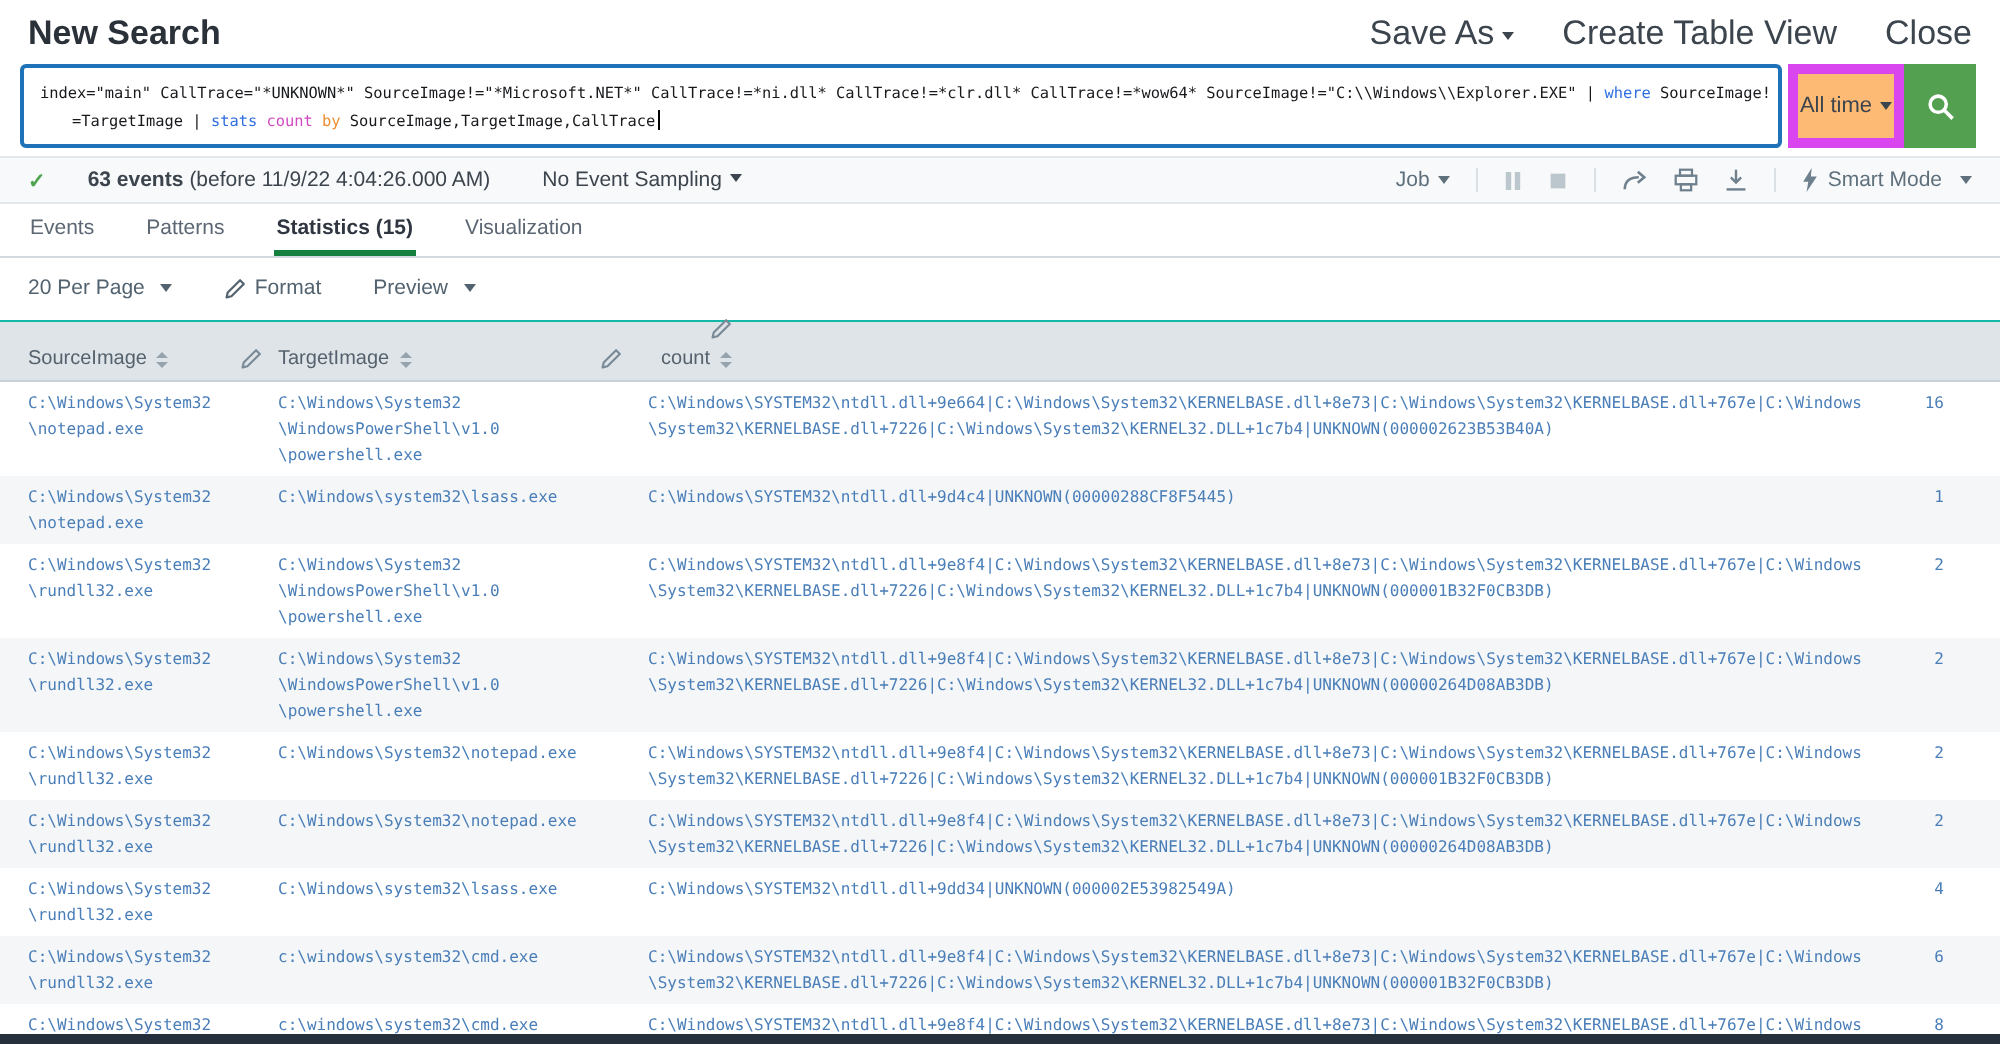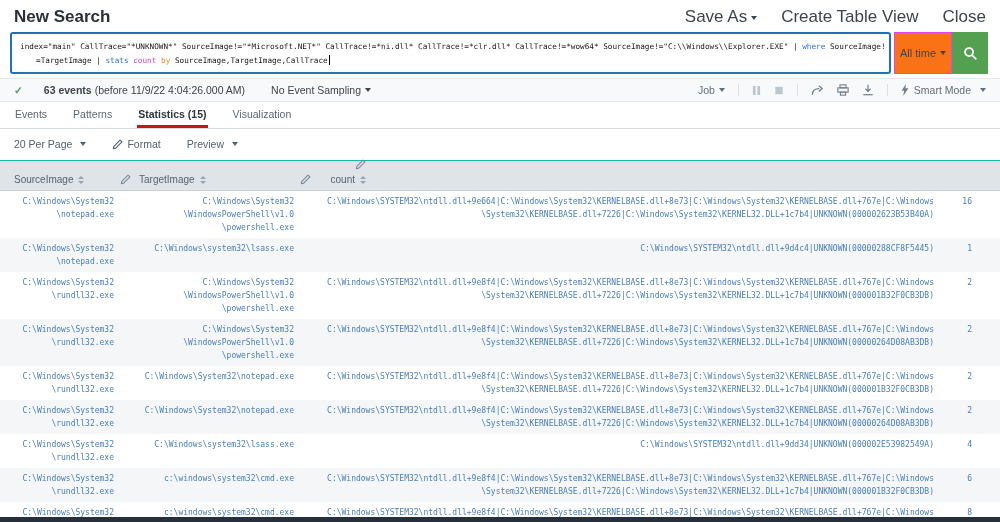--- a/index.html
+++ b/index.html
@@ -20,56 +20,56 @@
   .search-row { display:flex; align-items:stretch; margin:0 12px 0 10px; height:42px; }
   .search-box {
     flex:1; border:2px solid #1f72b8; border-radius:3px; background:#fff;
     padding:6px 4px 5px 8px; overflow:hidden;
     font-family:"DejaVu Sans Mono", monospace; font-size:7.7px; line-height:14px; color:#17191c;
   }
   .q-line { white-space:pre; }
   .q-line.indent { padding-left:16px; }
   .q-cmd { color:#2f6fe0; } .q-fn { color:#d14ac1; } .q-mod { color:#ee8d2e; }
   .cursor { display:inline-block; width:1px; height:10px; background:#000; vertical-align:-2px; margin-left:1px; }
-  .time-picker { width:58px; margin-left:3px; border:1px solid #d946ef; background:#f97316;
+  .time-picker { width:58px; margin-left:3px; border:5px solid #d946ef; background:#fdba74;
     display:flex; align-items:center; justify-content:center; font-size:11px; color:#3c444d; cursor:pointer; }
   .search-btn { width:36px; border:none; background:#53a051; display:flex; align-items:center; justify-content:center; cursor:pointer; }
   
   .status-bar { margin-top:4px; height:24px; background:#f8f9fa; border-top:1px solid #e4e8eb; border-bottom:1px solid #e4e8eb;
     display:flex; align-items:center; padding:0 14px; font-size:10.5px; color:#3c444d; }
   .check { color:#4fa44f; font-weight:700; margin-right:5px; }
   .ev-count { font-weight:700; margin-right:3px;padding-left:16px; }
   .sampling { margin-left:26px; cursor:pointer; color:#3c444d; }
   .job-controls { margin-left:auto; display:flex; align-items:center; gap:13px; color:#5f707d; }
   .job-controls .icon-btn { display:flex; align-items:center; cursor:pointer; }
   .vsep { width:1px; height:12px; background:#dbe0e4; }
   
   .tabs { display:flex; gap:24px; padding:0 14px; border-bottom:1px solid #d5dade; height:27px; align-items:flex-end; }
   .tab { font-size:10.5px; color:#5c6773; padding:0 1px 8px; cursor:pointer; }
-  .tab.active { color:#2f3640; font-weight:700; border-bottom:3px solid #b91c1c; padding-bottom:5px; }
+  .tab.active { color:#2f3640; font-weight:700; border-bottom:3px solid #15803d; padding-bottom:5px; }
   
   .toolbar { display:flex; gap:26px; padding:9px 14px 10px; font-size:10.5px; color:#52636f; align-items:center; }
   .toolbar .tool { display:flex; align-items:center; gap:4px; cursor:pointer; }
   
   .thead { background:#dfe4e8; border-top:1px solid #14b8a6; border-bottom:1px solid #c9d1d7;
     display:flex; align-items:flex-end; padding:2px 24px 5px 14px; height:31px;
     font-size:10px; color:#55626d; }
   .hcell { display:flex; align-items:center; }
   .h-src { width:100px; } .h-g1 { width:25px; } .h-tgt { width:155px; } .h-g2 { width:30px; }
   .h-ct { width:610px; display:flex; justify-content:space-between; align-items:center; }
   .h-count { width:42px; display:flex; flex-direction:column; align-items:flex-end; justify-content:space-between; height:26px; }
   .h-label { display:flex; align-items:center; cursor:pointer; }
   .sort { display:inline-flex; flex-direction:column; margin-left:5px; }
   .sort i { display:block; width:0; height:0; border-left:3px solid transparent; border-right:3px solid transparent; }
   .sort .up { border-bottom:3.5px solid #96a3ad; margin-bottom:2px; }
   .sort .dn { border-top:3.5px solid #96a3ad; }
   .tbody { font-family:"DejaVu Sans Mono", monospace; font-size:8px; line-height:13px; color:#4a7eb8; }
   .trow { display:flex; align-items:flex-start; padding:4px 24px 4px 14px; background:#fff; }
   .trow:nth-child(even) { background:#f4f6f7; }
-  .cell { word-wrap:break-word; overflow-wrap:break-word; cursor:pointer;text-align:right; }
+  .cell { word-wrap:break-word; overflow-wrap:break-word; cursor:pointer; }
   .c-src { width:100px; } .c-g1 { width:25px; } .c-tgt { width:155px; } .c-g2 { width:30px; }
   .c-ct { width:610px; } .c-count { width:42px; text-align:right; padding-right:4px; }
   
   .bottom-bar { position:absolute; left:0; bottom:0; width:1000px; height:5px; background:#26303c; z-index:5; cursor:pointer; }
   svg { display:block; }
 </style>
 </head>
 <body>
 
 <div class="top">

